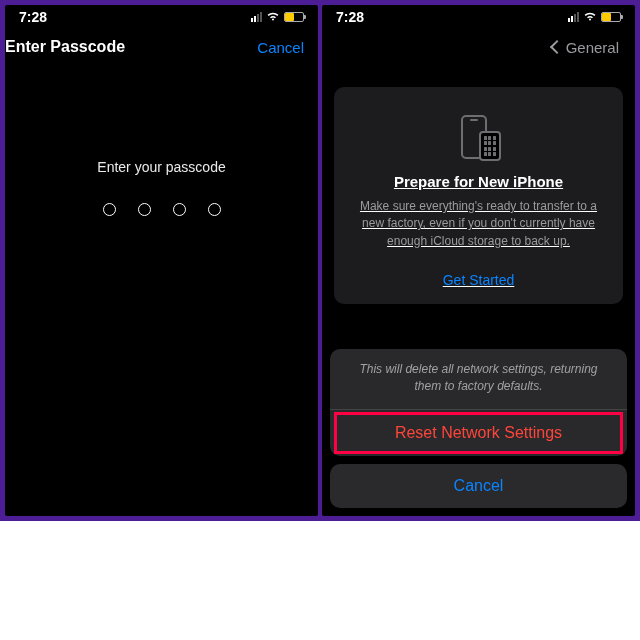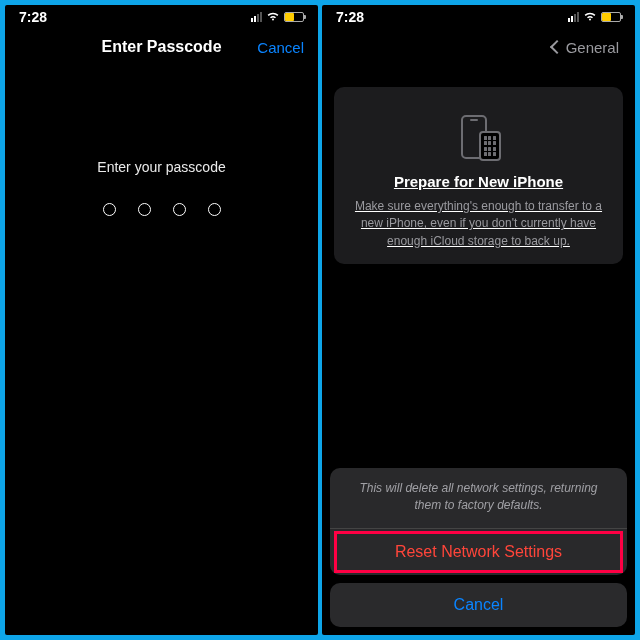--- a/index.html
+++ b/index.html
@@ -1,32 +1,32 @@
 <!DOCTYPE html>
 <html><head>
   <meta charset="utf-8">
   <style>
     * { margin:0; padding:0; box-sizing:border-box; font-family:-apple-system,Helvetica,Arial,sans-serif; }
     body { background:#fff; width:640px; height:640px; }
-    .canvas { width:640px; height:640px; display:flex; background:#0ea5e9; padding:3px; }
+    .canvas { width:640px; height:521px; display:flex; background:#4c1d95; padding:3px; }
     .phone { flex:1; background:#000; color:#fff; margin:2px; position:relative; overflow:hidden; border-radius:2px; }
     .status-bar { height:22px; display:flex; justify-content:space-between; align-items:center; padding:2px 14px 0; font-size:14px; font-weight:600; }
     .sb-left { }
     .sb-right { display:flex; align-items:center; gap:4px; }
     .bars { display:flex; align-items:flex-end; gap:1px; }
     .bars span { width:2px; background:#fff; display:block; }
     .bars span:nth-child(1){height:4px}
     .bars span:nth-child(2){height:6px}
     .bars span:nth-child(3){height:8px;background:#555}
     .bars span:nth-child(4){height:10px;background:#555}
     .batt { width:20px;height:10px;border:1px solid #aaa;border-radius:2px;position:relative;display:flex;align-items:center;}
     .batt::after{content:"";position:absolute;right:-3px;top:2px;width:2px;height:4px;background:#aaa;border-radius:0 1px 1px 0;}
     .batt .fill{background:#ffcc00;height:100%;width:50%;border-radius:1px;}
     
-    .nav { display:flex; justify-content:center; align-items:center; height:40px; position:relative; }
+    .nav { display:flex; align-items:center; height:40px; position:relative; }
     .nav-title { font-size:16px; font-weight:600; }
     .nav-right { position:absolute; right:14px; color:#0a84ff; font-size:15px; }
     .pc-area { margin-top:92px; text-align:center; }
     .pc-prompt { font-size:14px; color:#eaeaea; }
     .dots { margin-top:28px; display:flex; justify-content:center; gap:22px; }
     .dot { width:13px;height:13px;border:1.5px solid #fff;border-radius:50%; }
     
     .nav2 { display:flex; align-items:center; height:40px; padding:0 10px;justify-content:flex-end; }
     .chev { width:10px;height:10px;border-left:2px solid #9a9a9f;border-bottom:2px solid #9a9a9f;transform:rotate(45deg);margin-right:4px; }
     .back-label { color:#9a9a9f; font-size:15px; margin-right:6px;}
@@ -127,21 +127,22 @@
               <span></span>
               <span></span>
               <span></span>
               <span></span>
               <span></span>
               <span></span>
             </div>
         </div>
       </div>
       <div class="card-title">Prepare for New iPhone</div>
-      <div class="card-sub">Make sure everything's enough to transfer to a new iPhone, even if you don't currently have enough iCloud storage to back up.</div>
+      <div class="card-sub">Make sure everything's ready to transfer to a new factory, even if you don't currently have enough iCloud storage to back up.</div>
+      <div class="card-link">Get Started</div>
     </div>
 
     <div class="sheet">
       <div class="sheet-top">
         <div class="sheet-msg">This will delete all network settings, returning them to factory defaults.</div>
       </div>
       <div class="sheet-action">
         <span>Reset Network Settings</span>
         <div class="hl"></div>
       </div>

